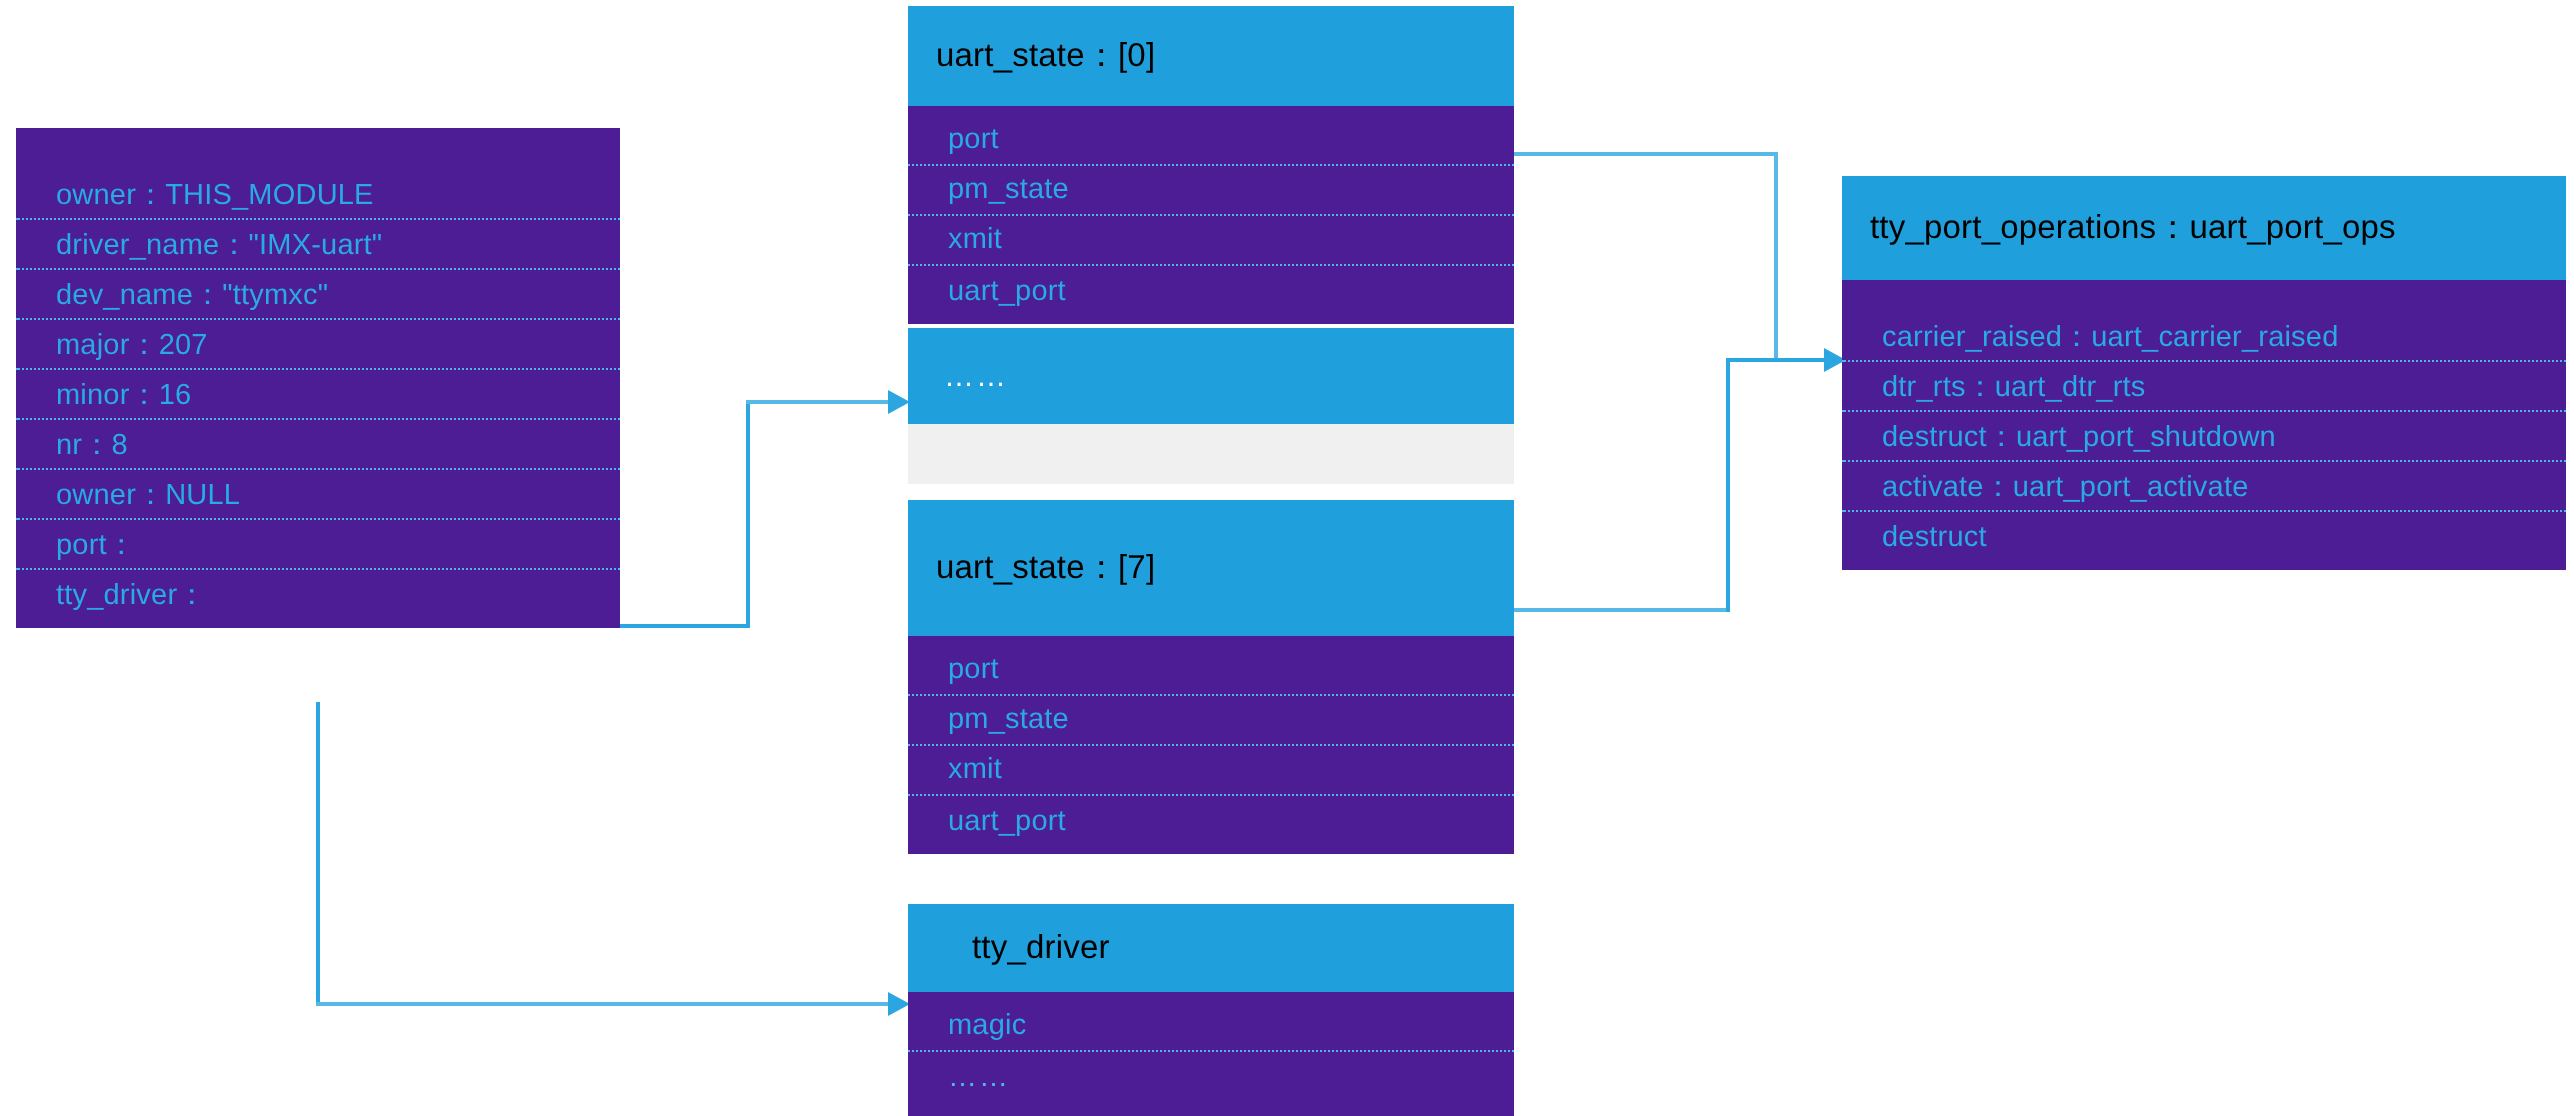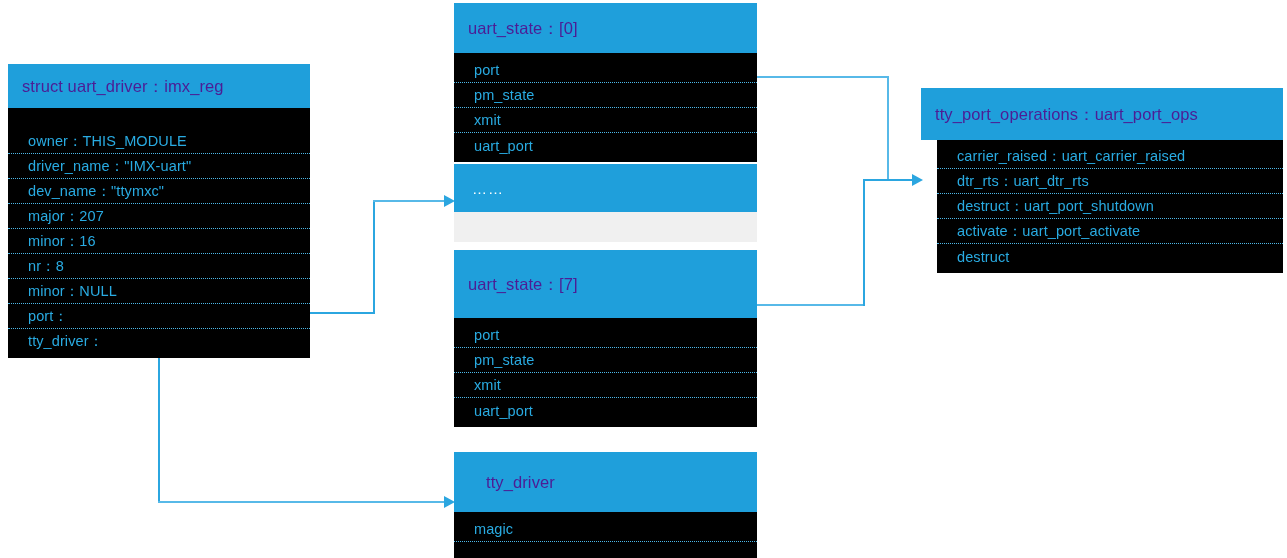--- a/index.html
+++ b/index.html
@@ -19,31 +19,31 @@
     background: #ffffff;
   }
 
   
   .node {
     position: absolute;
     box-sizing: border-box;
   }
   .node-header {
     background: #1f9fdb;
-    color: #4c1d95;
+    color: #000000;
     font-size: 16.5px;
     line-height: 1;
     display: flex;
     align-items: center;
     padding: 0 14px;
     box-sizing: border-box;
     letter-spacing: .1px;
   }
   .node-body {
-    background: #000000;
+    background: #4c1d95;
     box-sizing: border-box;
     padding: 0;
   }
   .row {
     box-sizing: border-box;
     height: 25px;
     display: flex;
     align-items: center;
     padding-left: 20px;
     font-size: 14.5px;
@@ -105,29 +105,28 @@
   <div class="seg seg-h light" style="left:607px; top:76px; width:282px;"></div>
   <div class="seg seg-v light" style="left:887px; top:76px; height:104px;"></div>
   <div class="seg seg-h" style="left:887px; top:179px; width:28px;"></div>
 
   <div class="seg seg-h light" style="left:607px; top:304px; width:258px;"></div>
   <div class="seg seg-v" style="left:863px; top:179px; height:127px;"></div>
   <div class="seg seg-h" style="left:863px; top:179px; width:55px;"></div>
   <div class="arrow" style="left:912px; top:174px;"></div>
 
   <div class="node" style="left:8px; top:64px; width:302px;">
-    <div class="node-header" style="height:44px;">struct uart_driver：imx_reg</div>
     <div class="node-body" style="padding-top:21px; padding-bottom:4px;">
       <div class="row">owner：THIS_MODULE</div>
       <div class="row">driver_name："IMX-uart"</div>
       <div class="row">dev_name："ttymxc"</div>
       <div class="row">major：207</div>
       <div class="row">minor：16</div>
       <div class="row">nr：8</div>
-      <div class="row">minor：NULL</div>
+      <div class="row">owner：NULL</div>
       <div class="row">port：</div>
       <div class="row">tty_driver：</div>
     </div>
   </div>
 
   <div class="node" style="left:454px; top:3px; width:303px;">
     <div class="node-header" style="height:50px;">uart_state：[0]</div>
     <div class="node-body" style="padding-top:5px; padding-bottom:4px;">
       <div class="row">port</div>
       <div class="row">pm_state</div>
@@ -146,30 +145,30 @@
     <div class="node-body" style="padding-top:5px; padding-bottom:4px;">
       <div class="row">port</div>
       <div class="row">pm_state</div>
       <div class="row">xmit</div>
       <div class="row">uart_port</div>
     </div>
   </div>
 
   <div class="node" style="left:921px; top:88px; width:362px;text-align:right;">
     <div class="node-header" style="height:52px;">tty_port_operations：uart_port_ops</div>
-    <div class="node-body" style="padding-top:4px; padding-bottom:4px;margin-left:16px;">
+    <div class="node-body" style="padding-top:16px; padding-bottom:4px;">
       <div class="row">carrier_raised：uart_carrier_raised</div>
       <div class="row">dtr_rts：uart_dtr_rts</div>
       <div class="row">destruct：uart_port_shutdown</div>
       <div class="row">activate：uart_port_activate</div>
       <div class="row">destruct</div>
     </div>
   </div>
 
   <div class="node" style="left:454px; top:452px; width:303px;">
-    <div class="node-header" style="height:60px;padding-left:32px;">tty_driver</div>
+    <div class="node-header" style="height:44px;padding-left:32px;">tty_driver</div>
     <div class="node-body" style="padding-top:5px; padding-bottom:10px;">
       <div class="row">magic</div>
       <div class="row" style="color:#4db8e8; letter-spacing:1px;">……</div>
     </div>
   </div>
 
 </div>
 
 </body></html>

